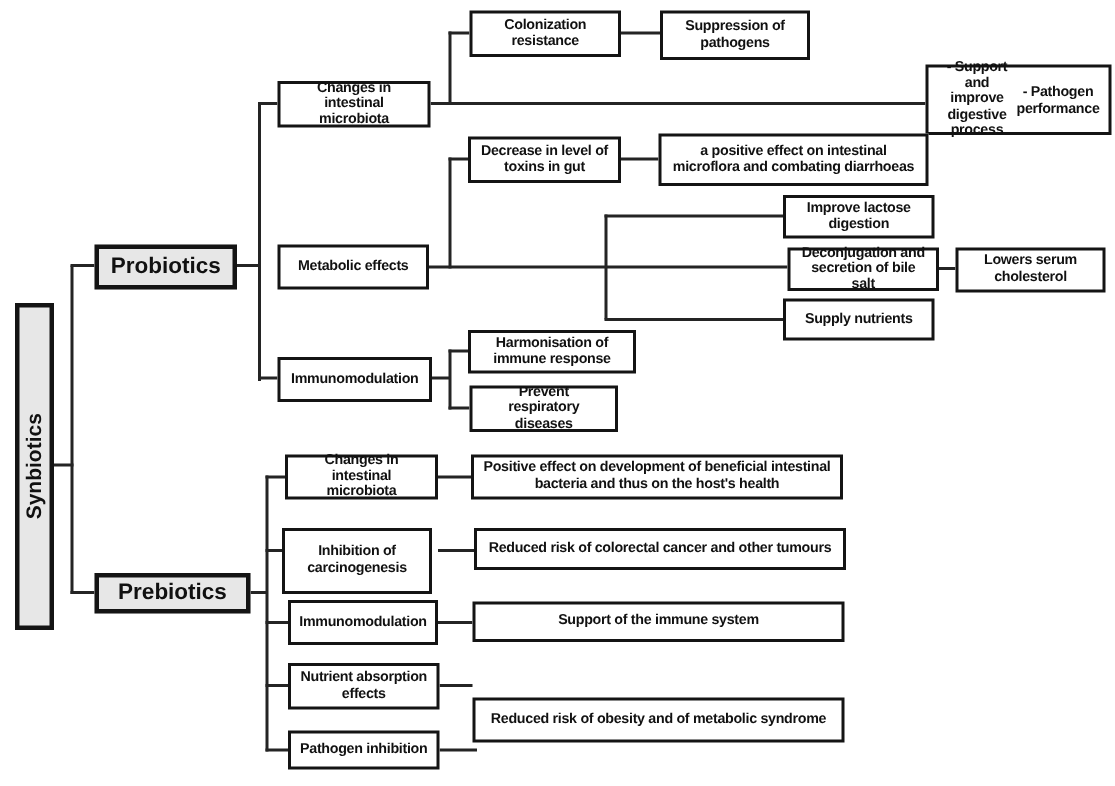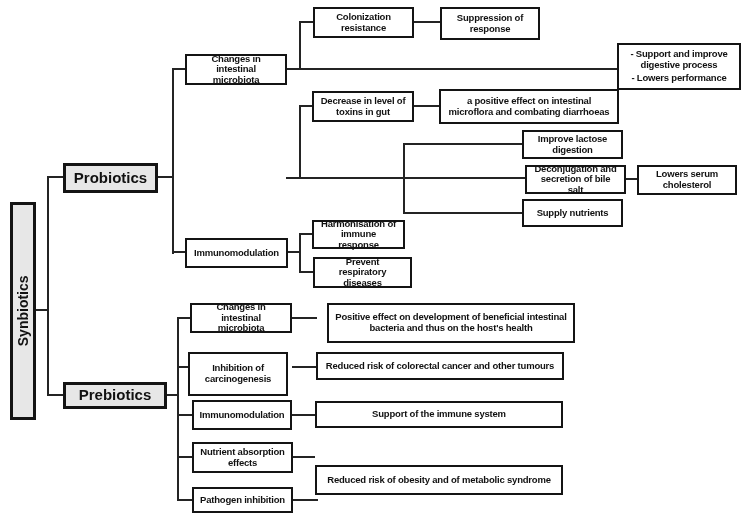--- a/index.html
+++ b/index.html
@@ -35,21 +35,21 @@
   }
   .vert .rot {
     transform: rotate(-90deg);
     white-space: nowrap;
     font-size: 14px;
     font-weight: bold;
   }
   .hline, .vline { position: absolute; background: #242424; }
   .hline { height: 2px; }
   .vline { width: 2px; }
-  .list-box { flex-direction: column; align-items: center; justify-content: center; }
+  .list-box { align-items: center; justify-content: center; }
   .list-box .li { display: block; width: 100%; text-align: center; }
   .list-box .li + .li { margin-top: 3px; }
 </style>
 </head>
 <body>
 
 <div class="diagram">
 
   <div class="hline" style="left:36px;top:309px;width:13px"></div>
   <div class="vline" style="left:47px;top:177px;height:219px"></div>
@@ -105,27 +105,30 @@
     <span>Prebiotics</span>
   </div>
 
   <div class="node" style="left:185px;top:54px;width:102px;height:31px">
     <span>Changes in intestinal microbiota</span>
   </div>
   <div class="node" style="left:313px;top:7px;width:101px;height:31px">
     <span>Colonization resistance</span>
   </div>
   <div class="node" style="left:440px;top:7px;width:100px;height:33px">
-    <span>Suppression of response</span>
+    <span>Suppression of pathogens</span>
   </div>
   <div class="node list-box" style="left:617px;top:43px;width:124px;height:47px">
     <span class="li">- Support and improve digestive process</span>
-    <span class="li">- Lowers performance</span>
+    <span class="li">- Pathogen performance</span>
   </div>
 
+  <div class="node" style="left:185px;top:163px;width:101px;height:30px">
+    <span>Metabolic effects</span>
+  </div>
   <div class="node" style="left:312px;top:91px;width:102px;height:31px">
     <span>Decrease in level of toxins in gut</span>
   </div>
   <div class="node" style="left:439px;top:89px;width:180px;height:35px">
     <span>a positive effect on intestinal microflora and combating diarrhoeas</span>
   </div>
   <div class="node" style="left:522px;top:130px;width:101px;height:29px">
     <span>Improve lactose digestion</span>
   </div>
   <div class="node" style="left:525px;top:165px;width:101px;height:29px">
@@ -134,31 +137,31 @@
   <div class="node" style="left:637px;top:165px;width:100px;height:30px">
     <span>Lowers serum cholesterol</span>
   </div>
   <div class="node" style="left:522px;top:199px;width:101px;height:28px">
     <span>Supply nutrients</span>
   </div>
 
   <div class="node" style="left:185px;top:238px;width:103px;height:30px">
     <span>Immunomodulation</span>
   </div>
-  <div class="node" style="left:312px;top:220px;width:93px;height:29px">
+  <div class="node" style="left:312px;top:220px;width:112px;height:29px">
     <span>Harmonisation of immune response</span>
   </div>
   <div class="node" style="left:313px;top:257px;width:99px;height:31px">
     <span>Prevent respiratory diseases</span>
   </div>
 
   <div class="node" style="left:190px;top:303px;width:102px;height:30px">
     <span>Changes in intestinal microbiota</span>
   </div>
-  <div class="node" style="left:327px;top:303px;width:248px;height:40px">
+  <div class="node" style="left:314px;top:303px;width:248px;height:30px">
     <span>Positive effect on development of beneficial intestinal bacteria and thus on the host's health</span>
   </div>
   <div class="node" style="left:188px;top:352px;width:100px;height:44px">
     <span>Inhibition of carcinogenesis</span>
   </div>
   <div class="node" style="left:316px;top:352px;width:248px;height:28px">
     <span>Reduced risk of colorectal cancer and other tumours</span>
   </div>
   <div class="node" style="left:192px;top:400px;width:100px;height:30px">
     <span>Immunomodulation</span>

